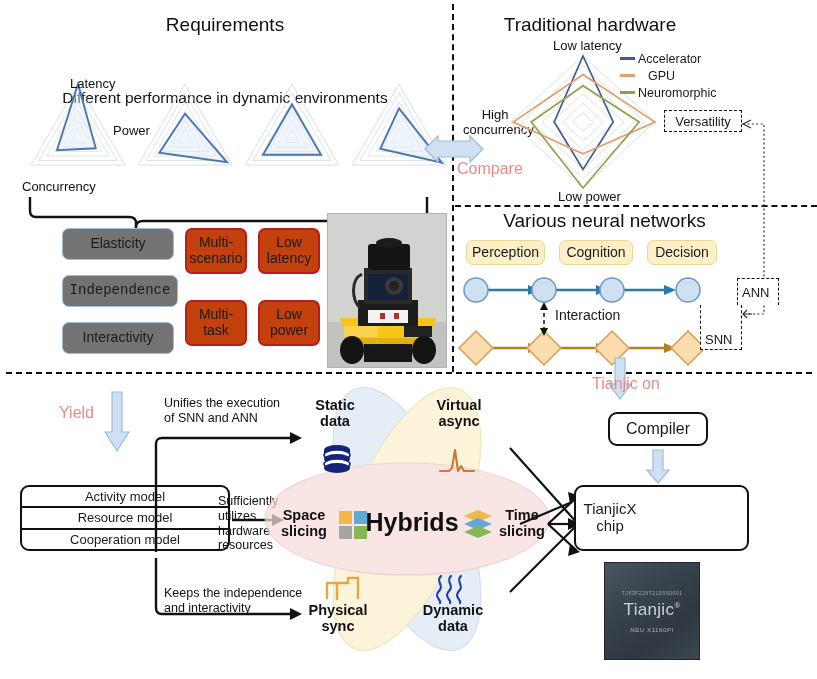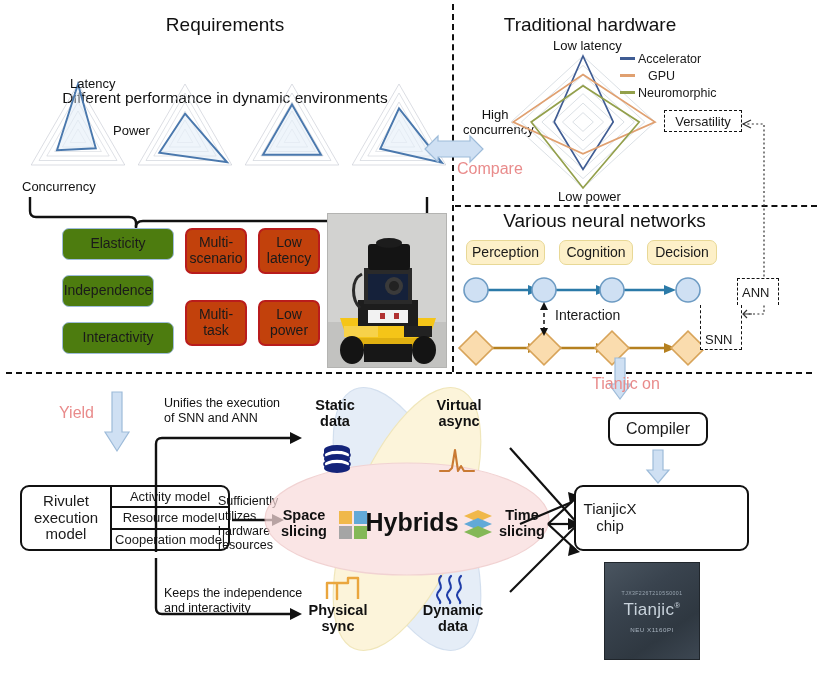--- a/index.html
+++ b/index.html
@@ -36,21 +36,21 @@
 
   
   .pill {
     border-radius: 7px;
     display: flex; align-items: center; justify-content: center;
     text-align: center;
     font-size: 14px;
     line-height: 1.12;
     padding: 2px 4px;
   }
-  .pill-blue   { background:#4d7c0f; border:1px solid #9fbcdb; }
+  .pill-blue   { background:#737373; border:1px solid #9fbcdb; }
   .pill-orange { background:#c2410c; border:2px solid #b91c1c; }
   .pill-yellow { background:#fdf0c8; border:1px solid #e8d896; }
 
   
   .obox {
     border:2.2px solid #111; border-radius:9px; background:#fff;
     display:flex; align-items:center; justify-content:center;
     font-size:16px; text-align:center;
   }
   .dbox {
@@ -148,21 +148,21 @@
 <div class="abs axis-lbl" style="left:22px;top:179px;">Concurrency</div>
 
 <div class="abs" style="left:24px;top:195px;width:420px;height:38px;">
   <svg width="420" height="38" viewBox="0 0 420 38">
     <path d="M6,2 L6,16 Q6,22 12,22 L105,22 Q112,22 112,28 L112,32 Q112,26 119,26 L396,26 Q403,26 403,20 L403,2" fill="none" stroke="#111" stroke-width="2.4" stroke-linejoin="round"></path>
     <path d="M112,30 L112,40" stroke="#111" stroke-width="2.4"></path>
   </svg>
 </div>
 
 <div class="abs pill pill-blue" style="left:62px;top:228px;width:112px;height:32px;">Elasticity</div>
-<div class="abs pill pill-blue" style="left:62px;top:275px;width:92px;height:32px;">Independence</div>
+<div class="abs pill pill-blue" style="left:62px;top:275px;width:116px;height:32px;font-family:Liberation Mono, monospace;">Independence</div>
 <div class="abs pill pill-blue" style="left:62px;top:322px;width:112px;height:32px;">Interactivity</div>
 
 <div class="abs pill pill-orange" style="left:185px;top:228px;width:62px;height:46px;white-space:pre-line;">Multi-
 scenario</div>
 <div class="abs pill pill-orange" style="left:258px;top:228px;width:62px;height:46px;white-space:pre-line;">Low
 latency</div>
 <div class="abs pill pill-orange" style="left:185px;top:300px;width:62px;height:46px;white-space:pre-line;">Multi-
 task</div>
 <div class="abs pill pill-orange" style="left:258px;top:300px;width:62px;height:46px;white-space:pre-line;">Low
 power</div>
@@ -305,24 +305,20 @@
 
 <div class="abs" style="left:104px;top:392px;width:26px;height:60px;">
   <svg width="26" height="60" viewBox="0 0 26 60">
     <path d="M8,0 L18,0 L18,40 L25,40 L13,59 L1,40 L8,40 Z" class="bluearrow"></path>
   </svg>
 </div>
 <div class="abs redword" style="left:59px;top:404px;">Yield</div>
 
 <div class="abs obox" style="left:20px;top:485px;width:210px;height:66px;padding:0;display:block;">
   <div style="display:flex;height:100%;">
-    <div style="width:90px;display:flex;align-items:center;justify-content:center;text-align:center;
-                font-size:15px;line-height:1.12;white-space:pre-line;border-right:2px solid #111;">Rivulet
-execution
-model</div>
     <div style="flex:1;display:flex;flex-direction:column;">
       <div class="modelrow" style="flex:1;">Activity model</div>
       <div class="modelrow" style="flex:1;">Resource model</div>
       <div class="modelrow" style="flex:1;">Cooperation model</div>
     </div>
   </div>
 </div>
 
 <div class="abs" style="left:150px;top:436px;width:160px;height:180px;">
   <svg width="160" height="180" viewBox="0 0 160 180">

